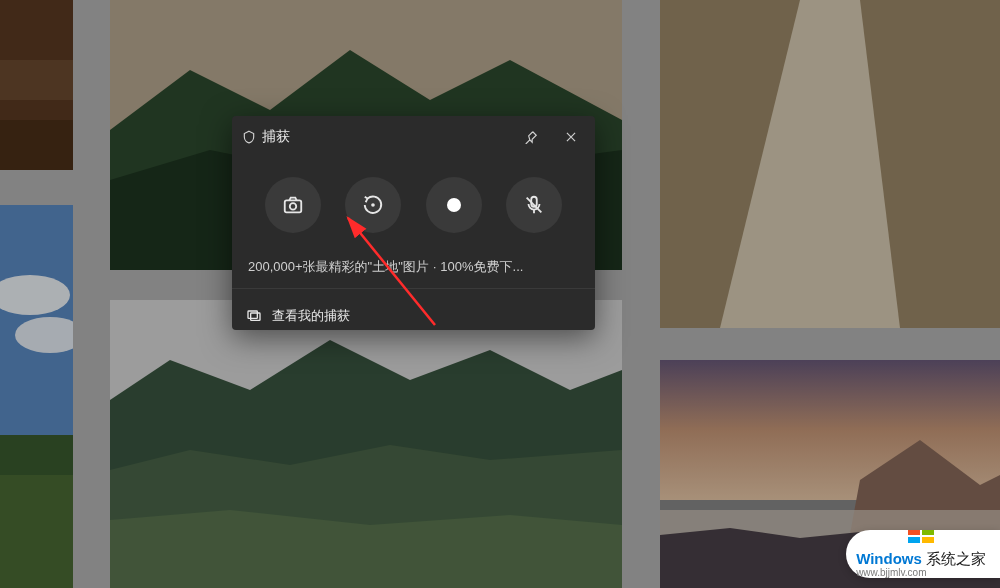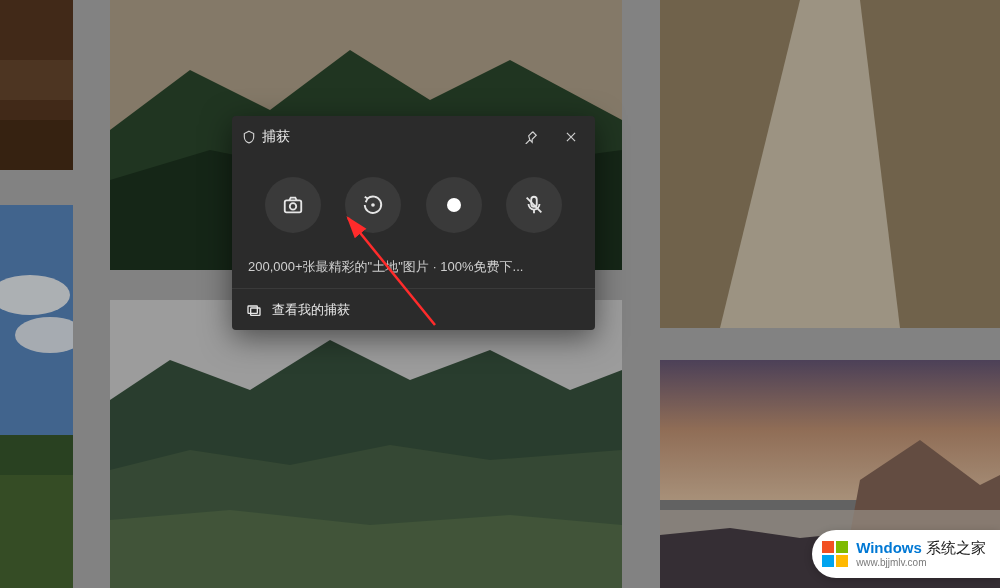--- a/index.html
+++ b/index.html
@@ -58,22 +58,22 @@
     .panel-desc {
       padding: 6px 16px 12px 16px;
       font-size: 13px;
       color: #cfcfcf;
       white-space: nowrap; overflow: hidden; text-overflow: ellipsis;
     }
 
     .panel-footer {
       border-top: 1px solid #3a3a3a;
       height: 42px;
-      display: flex; align-items: center;
-      padding: 8px 14px;
+      display: flex; align-items: flex-start;
+      padding: 18px 14px;
       gap: 10px;
       font-size: 13px;
       color: #e6e6e6;
       cursor: pointer;
     }
     .panel-footer svg { width: 16px; height: 16px; }
 
     .arrow {
       position: absolute;
       z-index: 60;
@@ -85,20 +85,21 @@
       right: 0; bottom: 10px;
       height: 48px;
       background: #fff;
       border-top-left-radius: 24px;
       border-bottom-left-radius: 24px;
       display: flex; align-items: center;
       padding: 0 14px 0 10px;
       gap: 8px;
       box-shadow: 0 2px 8px rgba(0,0,0,0.2);
       z-index: 80;
+      flex-direction: column;
     }
     .win-logo { width: 26px; height: 26px; display: grid; grid-template-columns: 1fr 1fr; grid-template-rows: 1fr 1fr; gap: 2px; }
     .win-logo div { width: 100%; height: 100%; }
     .watermark-text { display: flex; flex-direction: column; line-height: 1.1; }
     .watermark-main { font-size: 15px; color: #1a1a1a; font-weight: 500; }
     .watermark-sub { font-size: 10px; color: #7a7a7a; }
   </style>
 </head>
 <body>
 

